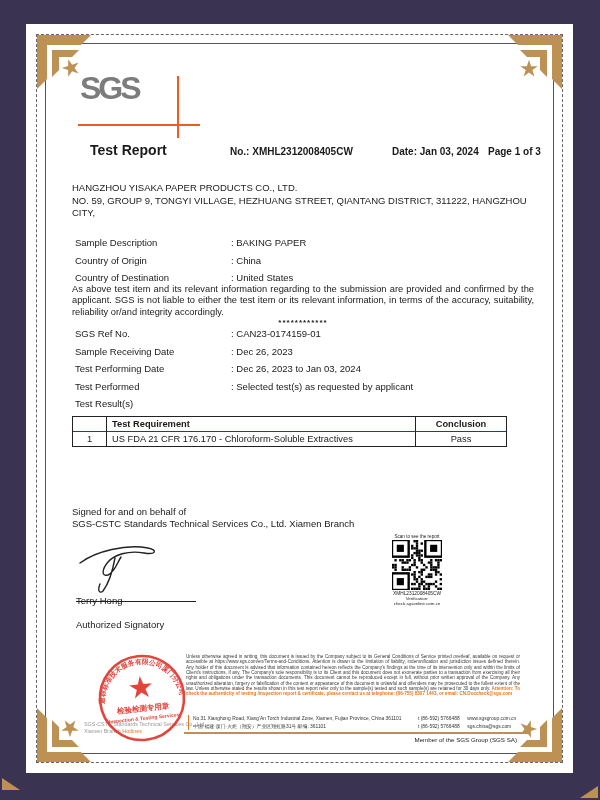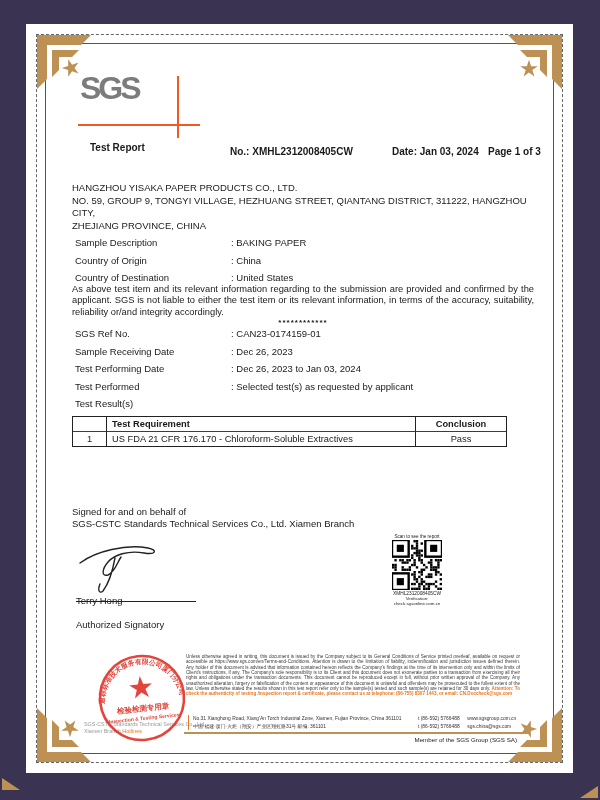--- a/index.html
+++ b/index.html
@@ -23,21 +23,21 @@
   .corner.bl{left:11px;bottom:11px;transform:rotate(270deg);}
   .curl{position:absolute;width:0;height:0;}
   .curl.left{left:2px;bottom:10px;border-bottom:12px solid #bd9154;border-right:18px solid transparent;}
   .curl.right{right:2px;bottom:2px;border-bottom:12px solid #bd9154;border-left:18px solid transparent;}
 
   .sgs-text{position:absolute;left:54px;top:48px;font-size:32px;font-weight:bold;color:#7c7c7c;letter-spacing:-3px;line-height:1;}
   .logo-hline{position:absolute;left:52px;top:100px;width:122px;height:2px;background:#f15a22;}
   .logo-vline{position:absolute;left:151px;top:52px;width:2px;height:62px;background:#f15a22;}
 
   .hdr{position:absolute;font-weight:bold;}
-  .hdr-title{left:64px;top:118px;font-size:10px;text-align:right;}
+  .hdr-title{left:64px;top:118px;font-size:14px;text-align:right;}
   .hdr-no{left:204px;top:122px;font-size:10px;}
   .hdr-date{left:366px;top:122px;font-size:10px;}
   .hdr-page{left:462px;top:122px;font-size:10px;}
 
   .applicant{position:absolute;left:46px;top:158px;width:462px;font-size:9.5px;line-height:12.5px;}
 
   .fields{position:absolute;left:49px;width:460px;font-size:9.5px;}
   .fields .frow{display:flex;height:17.5px;align-items:flex-start;}
   .fields .flabel{width:156px;flex:0 0 156px;}
   .sample-fields{top:213px;}
@@ -112,21 +112,20 @@
   <div class="logo-vline"></div>
 
   <span class="hdr hdr-title">Test Report</span>
   <span class="hdr hdr-no">No.: XMHL2312008405CW</span>
   <span class="hdr hdr-date">Date: Jan 03, 2024</span>
   <span class="hdr hdr-page">Page 1 of  3</span>
 
   <div class="applicant">
     <div>HANGZHOU YISAKA PAPER PRODUCTS CO., LTD.</div>
     <div>NO. 59, GROUP 9, TONGYI VILLAGE, HEZHUANG STREET, QIANTANG DISTRICT, 311222, HANGZHOU CITY,</div>
-    <div>ZHEJIANG PROVINCE, CHINA</div>
   </div>
 
   <div class="fields sample-fields">
     <div class="frow">
       <span class="flabel">Sample Description</span>
       <span>: BAKING PAPER</span>
     </div>
     <div class="frow">
       <span class="flabel">Country of Origin</span>
       <span>: China</span>

